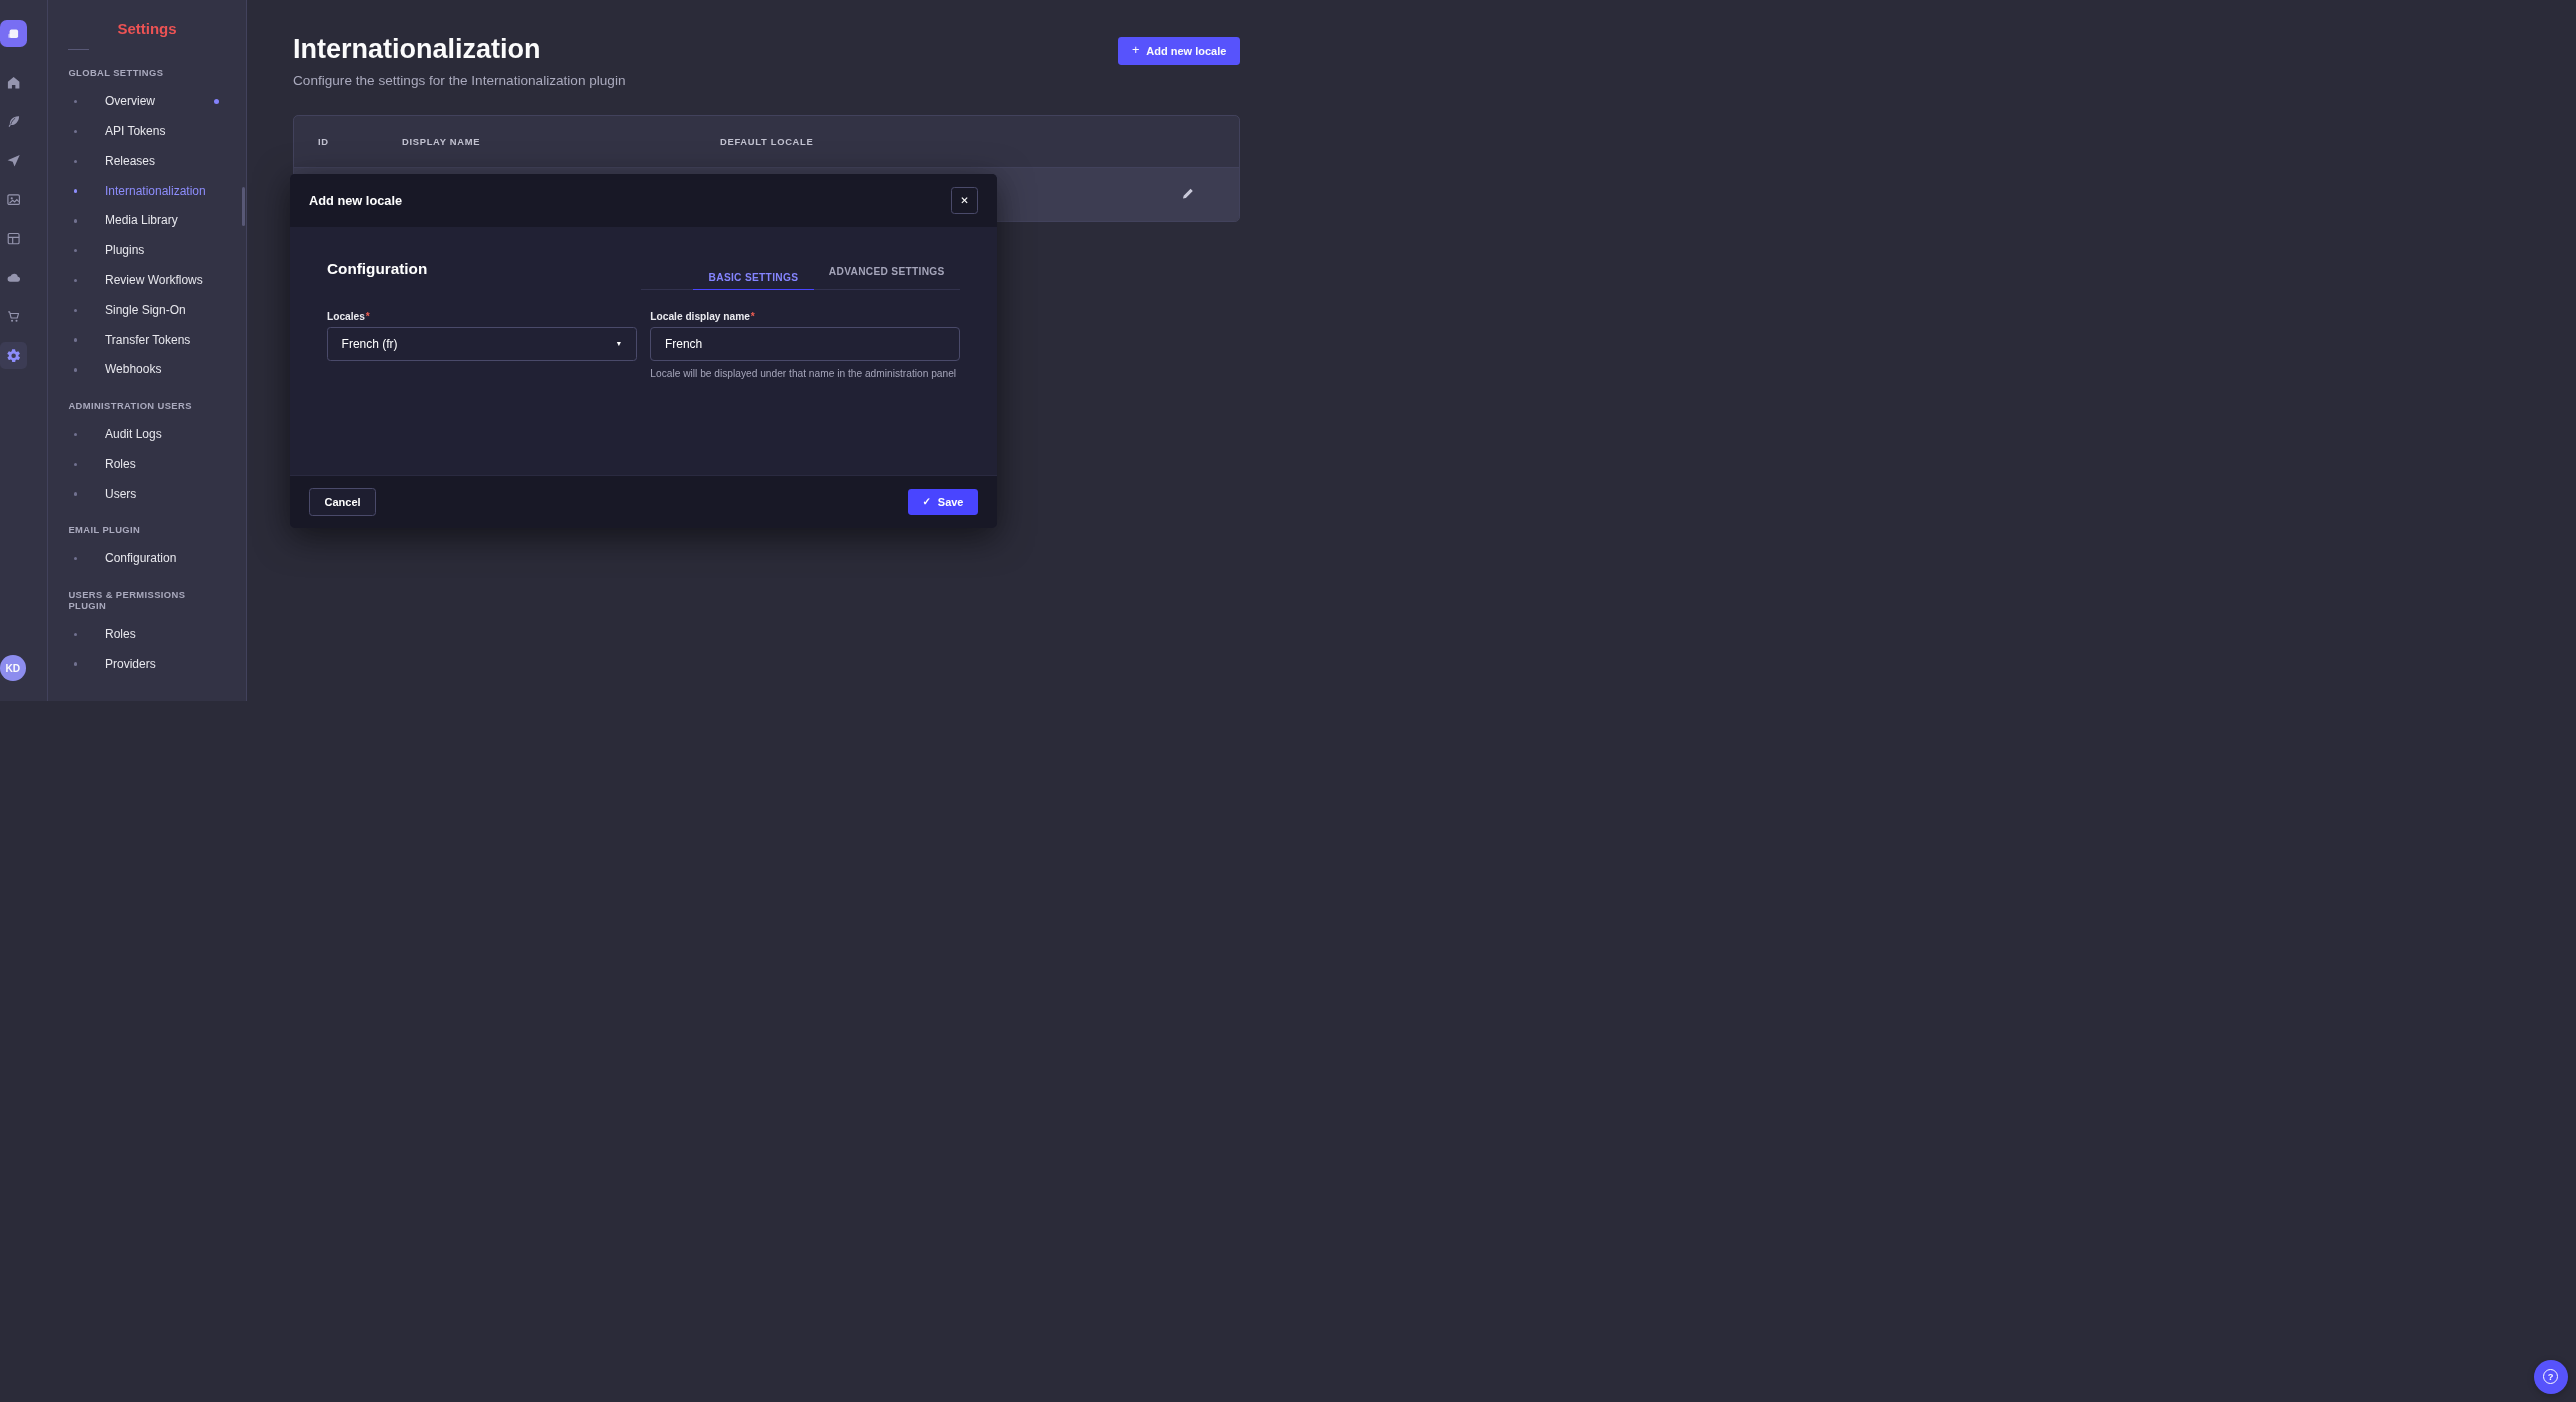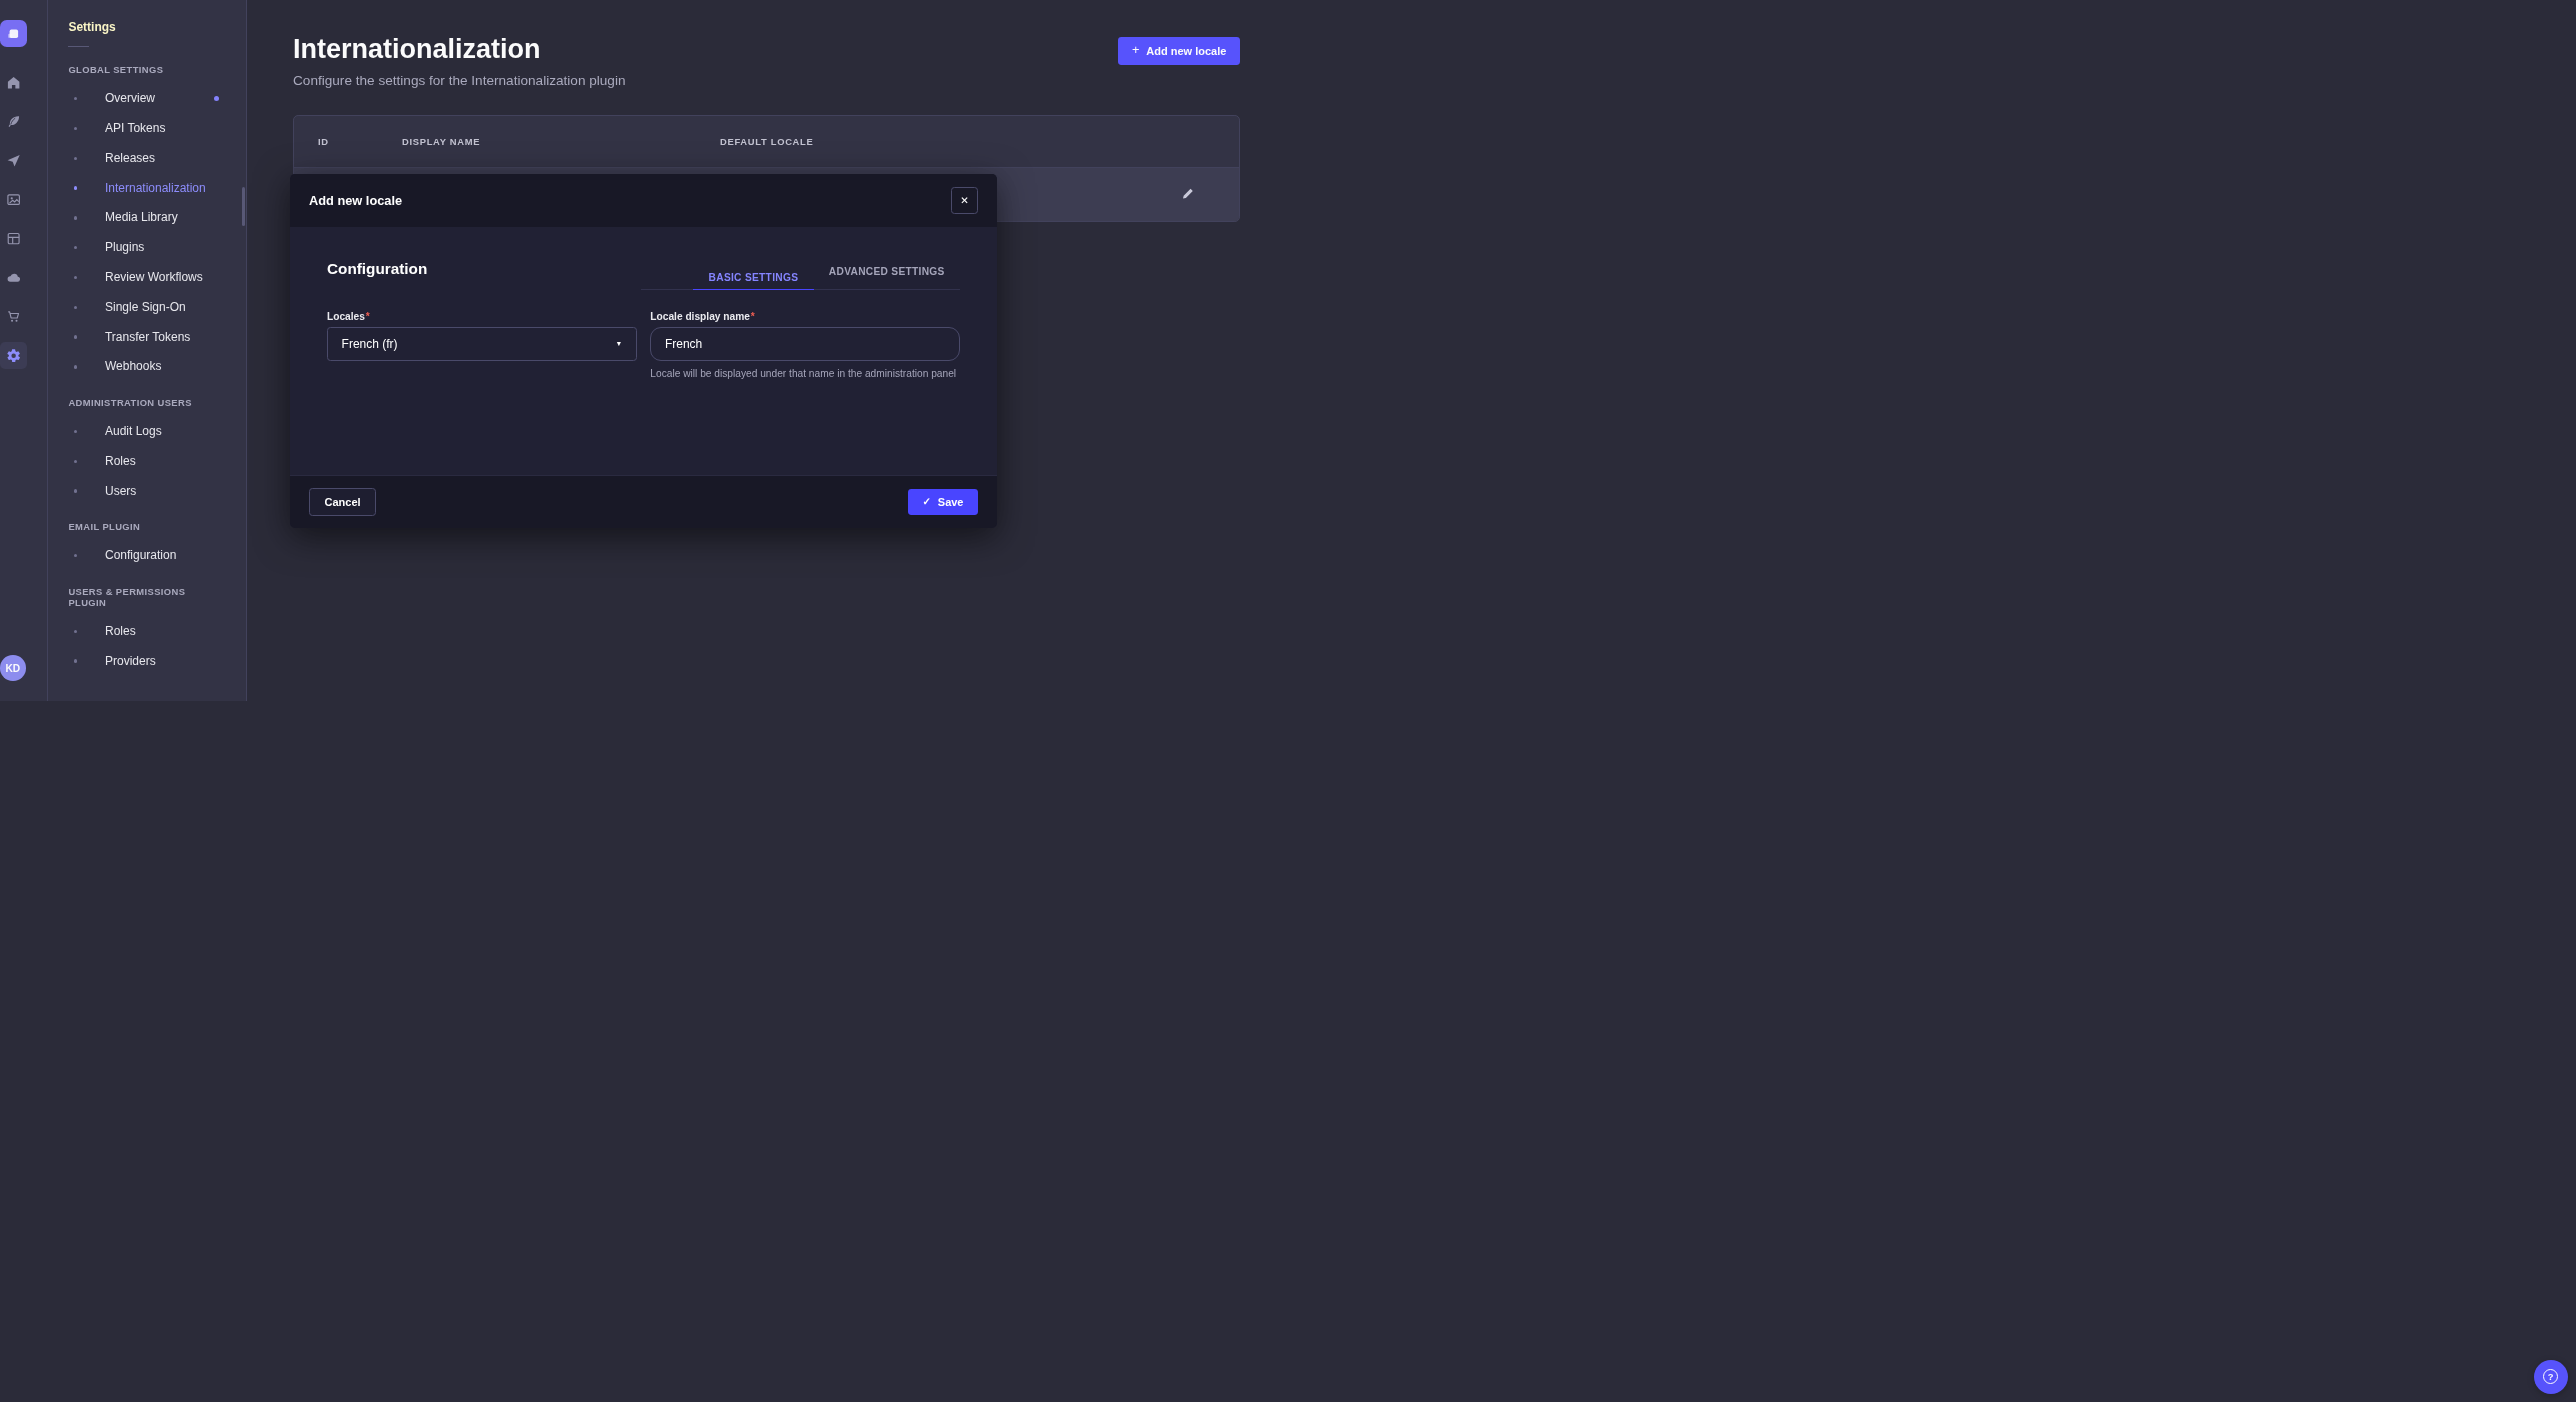--- a/index.html
+++ b/index.html
@@ -20,21 +20,21 @@
               justify-content:center; color:#8e8ea9; cursor:pointer; background:none; border:none; }
   .rail-btn svg { width:15.3px; height:15.3px; }
   .rail-btn.active { background:#2b2b44; color:#8585ff; }
   .rail-bottom { margin-top:auto; }
   .avatar { width:25.6px; height:25.6px; border-radius:50%; background:#8585f0; color:#fff;
             font-size:10.2px; font-weight:700; display:flex; align-items:center; justify-content:center; cursor:pointer; }
 
   
   .subnav { width:199px; background:#212134; border-right:0.9px solid #32324d; position:relative;
             flex-shrink:0; padding-top:20.4px; overflow:hidden; }
-  .subnav-title { font-size:12px; font-weight:700; padding:0 20.4px; color:#fef9c3; }
+  .subnav-title { font-size:15px; font-weight:700; padding:0 20.4px; color:#ef4444;text-align:center; }
   .subnav-title-divider { width:20.4px; height:0.9px; background:#4a4a6a; margin:12px 20.4px 1.7px; }
   .nav-section { font-size:9.4px; font-weight:700; letter-spacing:0.4px; color:#a5a5ba; padding:15.3px 20.4px 8.5px; }
   .nav-item { display:flex; align-items:center; gap:28px; padding:8.5px 20.4px 8.5px 25.6px;
               font-size:12px; color:#eaeaef; cursor:pointer; position:relative; line-height:12.8px; }
   .bullet { width:3.4px; height:3.4px; border-radius:50%; background:#666687; flex-shrink:0; }
   .nav-item.active { color:#8585ff; }
   .nav-item.active .bullet { background:#8585ff; }
   .notif-dot { width:5.1px; height:5.1px; border-radius:50%; background:#7b79ff; margin-left:auto; margin-right:6.8px; }
   .scroll-thumb { position:absolute; right:0.9px; top:187px; width:3.4px; height:39px;
                   border-radius:1.7px; background:#4a4a6a; cursor:pointer; }
@@ -76,21 +76,21 @@
   .tab { padding:10.2px 15.3px 12px; font-size:10.2px; font-weight:700; letter-spacing:0.3px;
          color:#a5a5ba; cursor:pointer; background:none; border:none; }
   .tab.active { color:#8585ff; border-bottom:1.7px solid #4945ff; margin-bottom:-0.9px; padding-bottom:0; }
   .form-grid { display:grid; grid-template-columns:1fr 1fr; gap:13.6px; margin-top:20.4px; }
   .field-label { font-size:10.2px; font-weight:600; color:#eaeaef; margin-bottom:5.1px; display:block; }
   .req { color:#ee5e52; margin-left:0.9px; }
   .select { height:34px; border:0.9px solid #4a4a6a; border-radius:3.4px; background:#212134;
             display:flex; align-items:center; justify-content:space-between; padding:0 13.6px;
             font-size:12px; color:#fff; cursor:pointer; }
   .caret-glyph { font-size:6.8px; color:#fff; }
-  .text-input { height:34px; width:100%; border:0.9px solid #4a4a6a; border-radius:11px; background:#212134;
+  .text-input { height:34px; width:100%; border:0.9px solid #4a4a6a; border-radius:4px; background:#212134;
                 color:#fff; font-size:12px; padding:0 13.6px; font-family:inherit; outline:none; }
   .hint { font-size:10.2px; color:#a5a5ba; margin-top:6.8px; line-height:1.45; max-width:307px; }
   .modal-footer { height:53px; background:#181826; display:flex; align-items:center;
                   justify-content:space-between; padding:0 19px; border-top:0.9px solid #2a2a40;gap:27px; }
   .btn-cancel { background:#1e1e30; border:0.9px solid #4a4a6a; color:#fff; font-size:11px; font-weight:600;
                 border-radius:3.4px; padding:6.8px 14.5px; cursor:pointer; }
   .btn-save { display:flex; align-items:center; gap:6.8px; background:#4945ff; border:none; color:#fff;
               font-size:11px; font-weight:600; border-radius:3.4px; padding:6.8px 14.5px; cursor:pointer; }
   .check-glyph { font-size:10.2px; line-height:1; }
 

